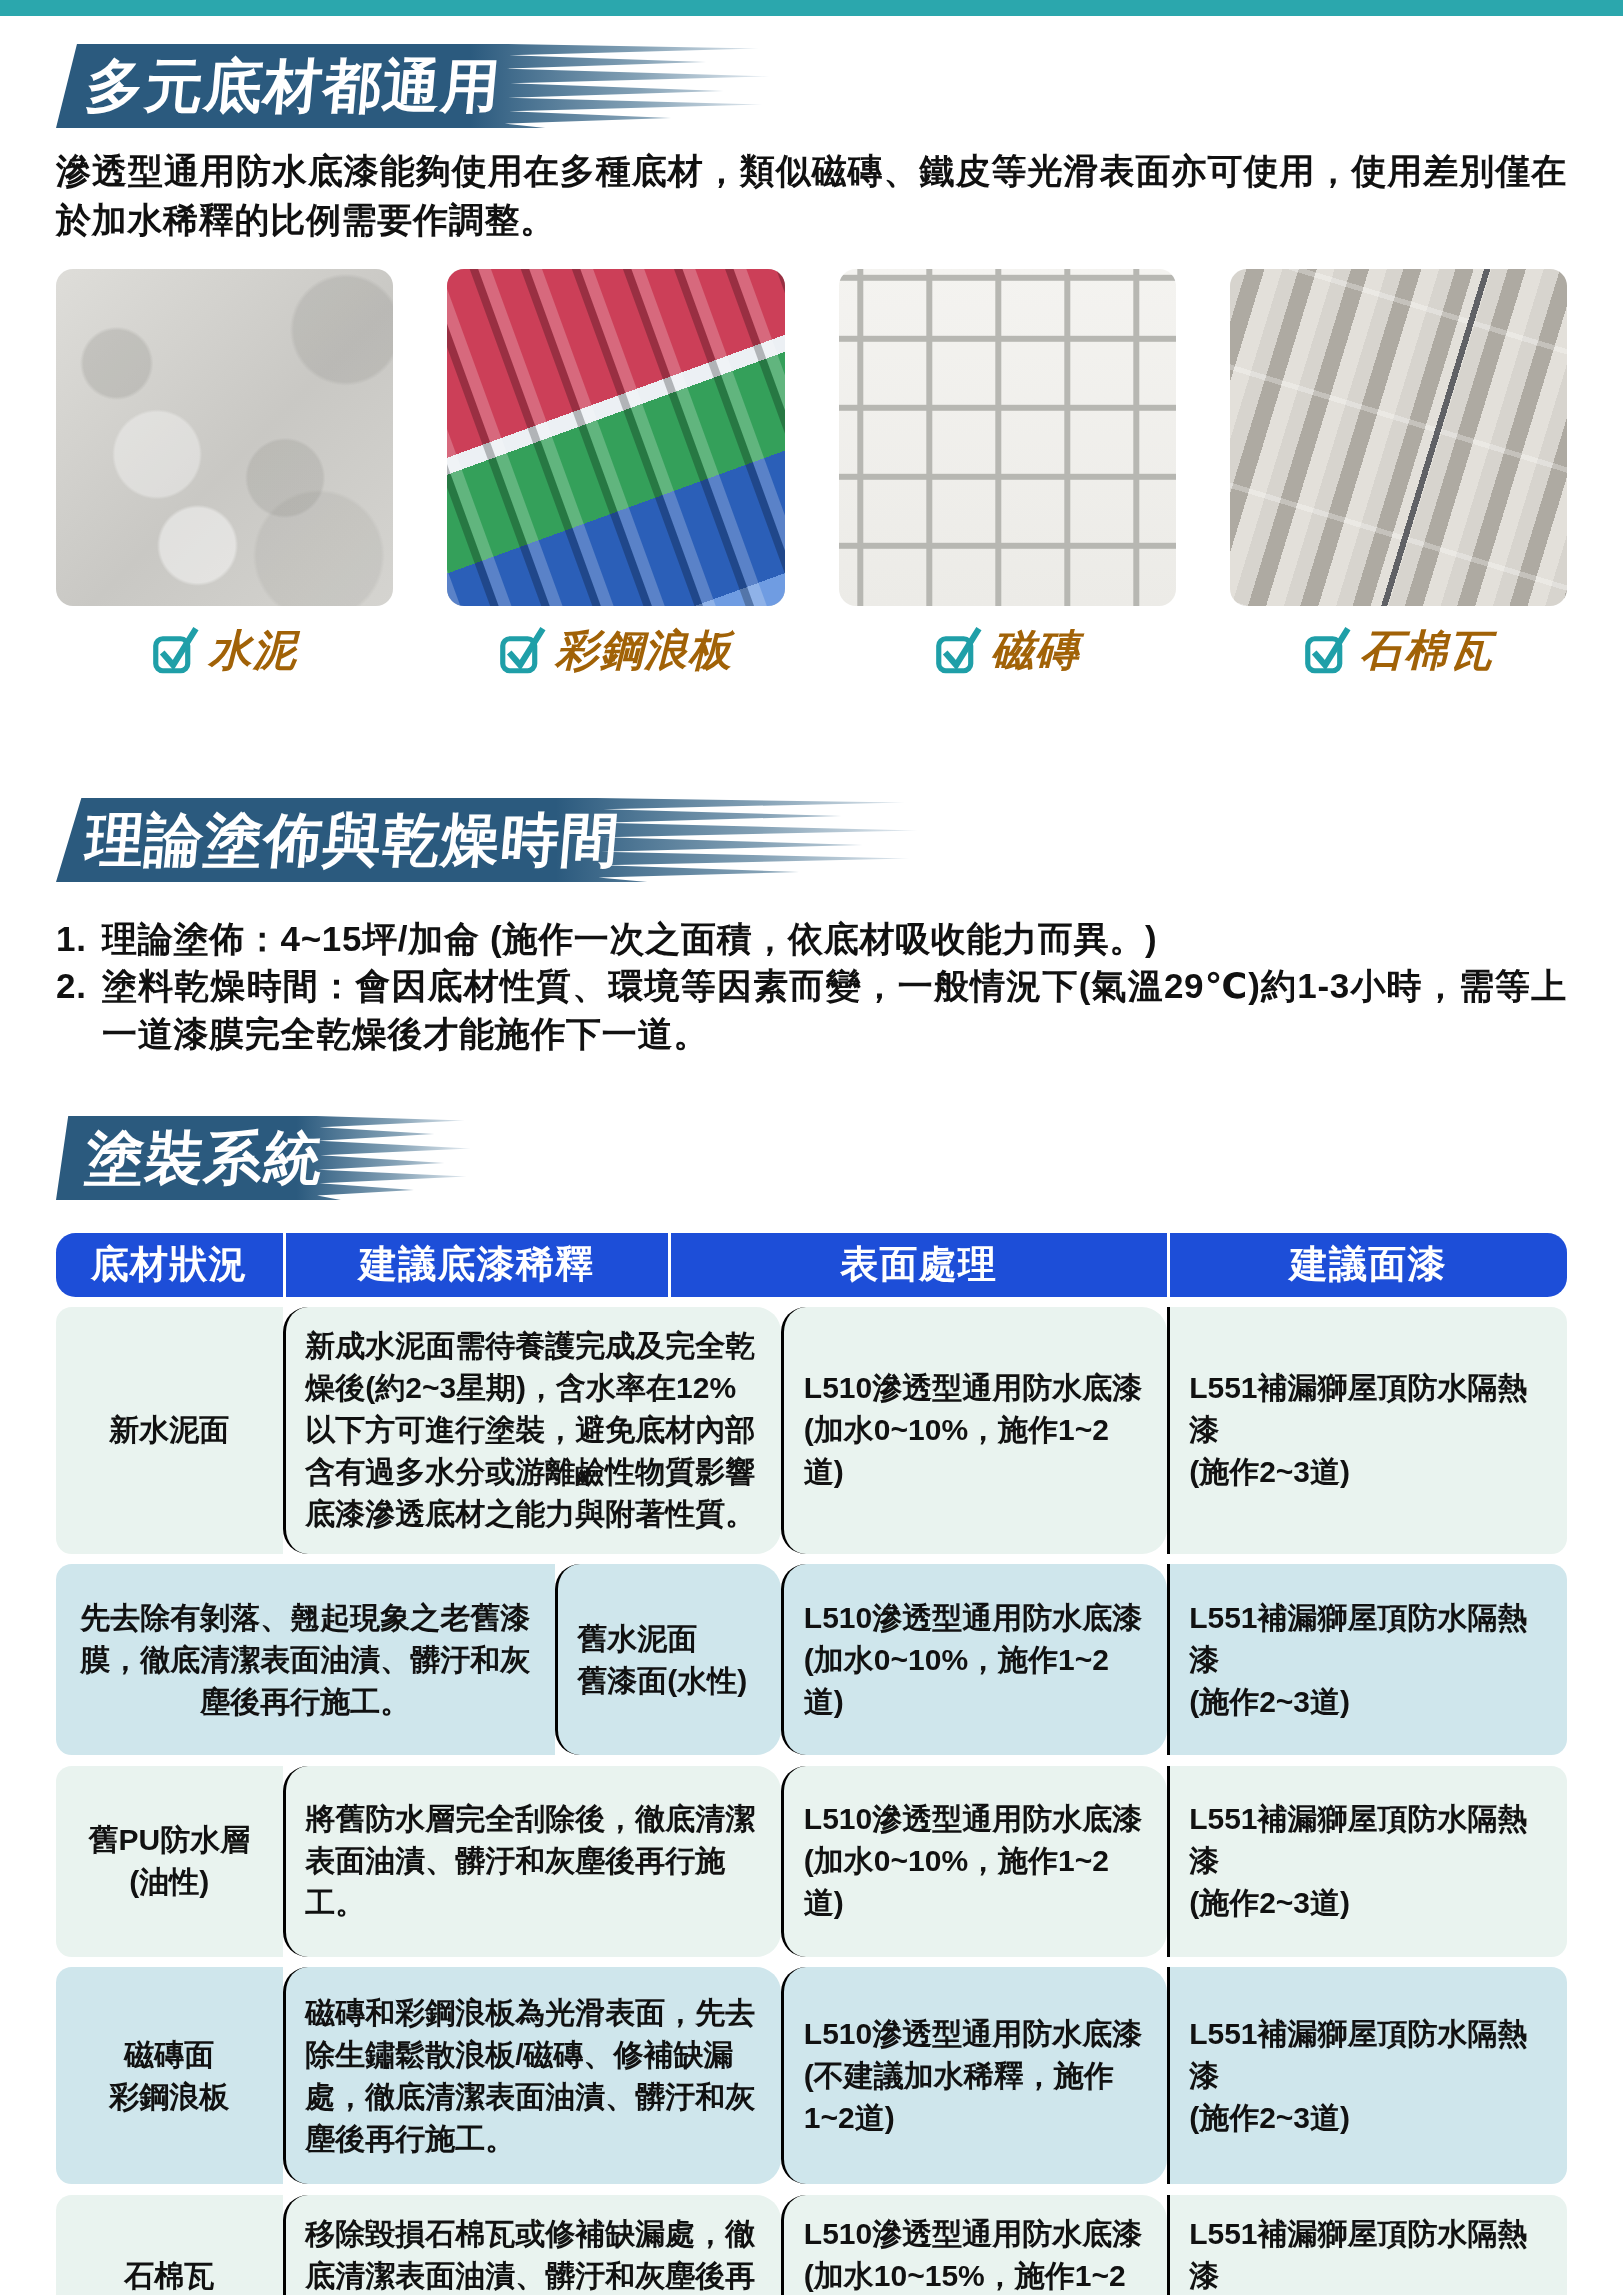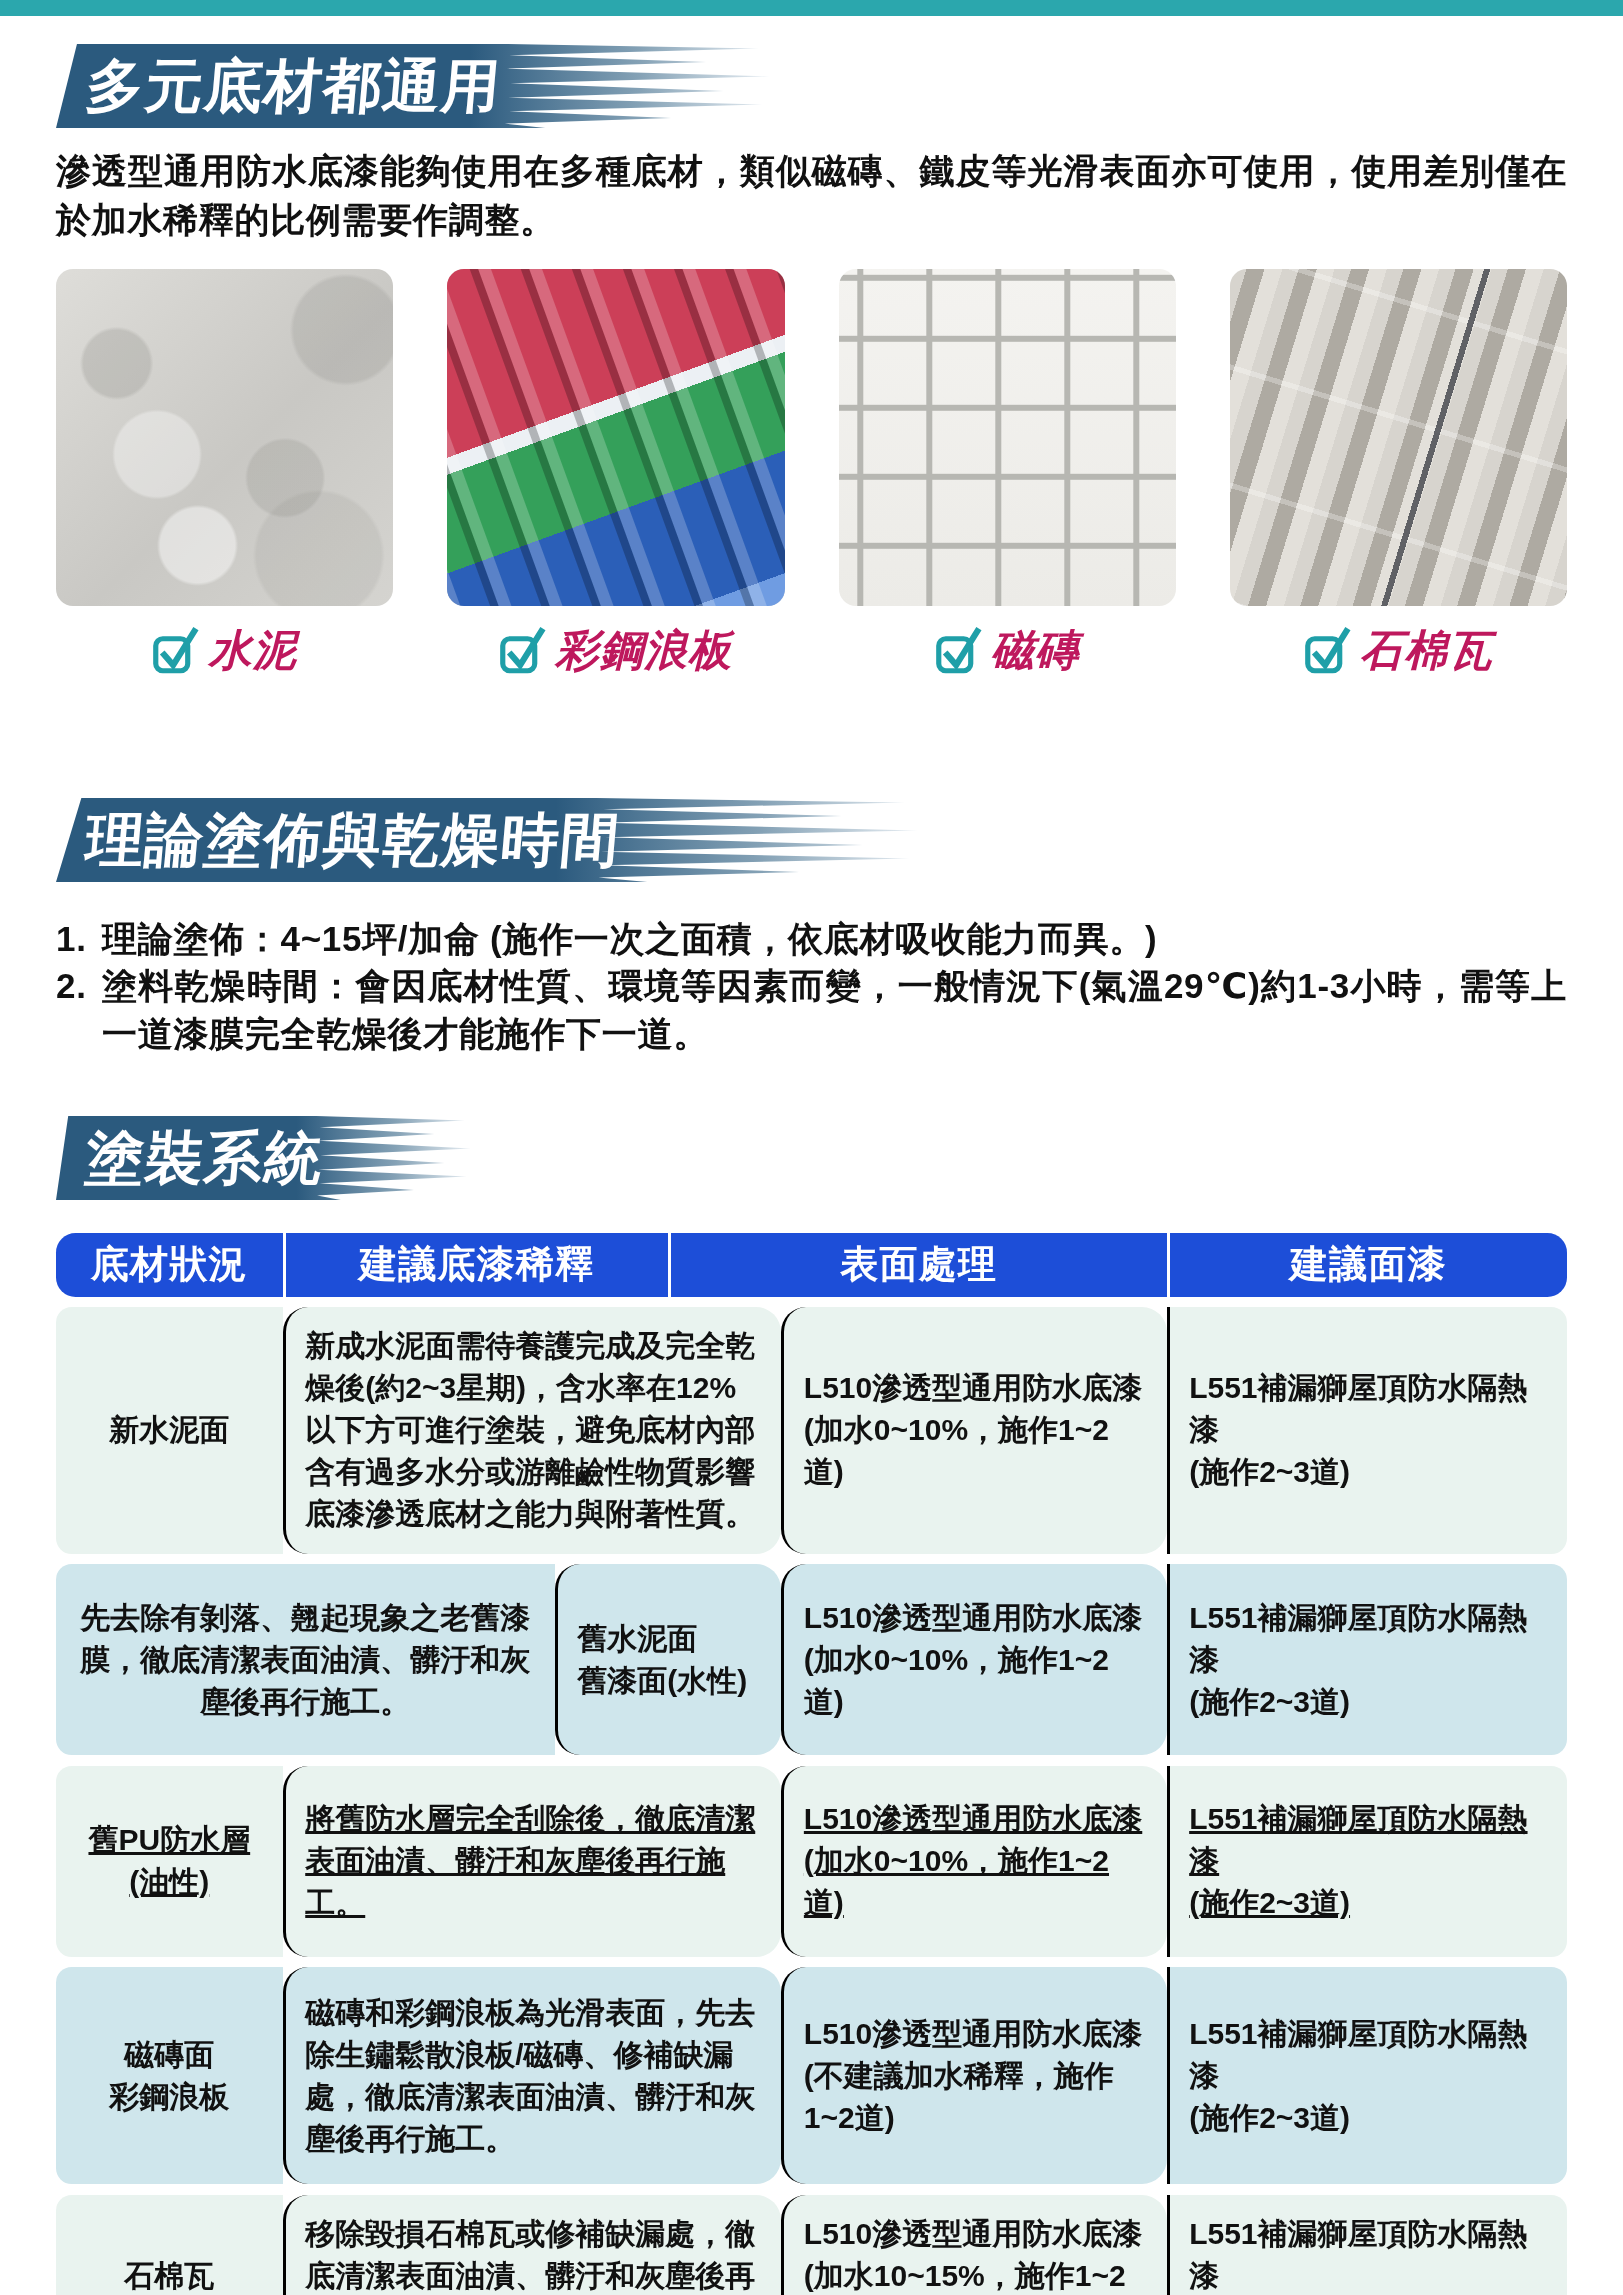--- a/index.html
+++ b/index.html
@@ -74,21 +74,21 @@
       repeating-linear-gradient(17deg,
         rgba(255,255,255,.28) 0 5.2px, rgba(255,255,255,0) 5.2px 113px),
       repeating-linear-gradient(107deg,
         #d7d4ce 0 15.7px, #aeaaa2 15.7px 33px, #e3e0da 33px 50px);
   }
 
   
   .materials { margin-top:15.7px; display:flex; gap:54px; }
   .material {
     flex:1 1 0; display:flex; align-items:center; justify-content:center; gap:9.2px;
-    color:#be185d; font-size:43px; font-weight:900; font-style:italic;
+    color:#a16207; font-size:43px; font-weight:900; font-style:italic;
     letter-spacing:1.3px;
   }
   .checkbox-icon { width:47px; height:52px; flex:0 0 auto; }
 
   
   .list { margin-top:33px; font-size:35px; line-height:1.36; letter-spacing:0.7px; }
   .list-item { display:flex; }
   .list-item .num { flex:0 0 46px; }
   .list-item .txt { flex:1 1 auto; text-align:justify; }
 
@@ -112,21 +112,21 @@
   .tbody .cell:first-child {
     justify-content:center; text-align:center;
     border-radius:15.7px 0 0 15.7px; padding:13px 22px;
   }
   .tbody .cell:last-child { border-radius:0 15.7px 15.7px 0; }
   .col-1 { width:15%; }  .col-2 { width:33%; }
   .col-3 { width:25.5%; } .col-4 { width:26.5%; }
   .row-mint .cell { background:#e9f3ef; }
   .row-blue .cell { background:#cfe6ec; }
   .rh-1 { min-height:217px; } .rh-2 { min-height:191px; }
-  .rh-3 { min-height:191px;text-decoration:underline; } .rh-4 { min-height:217px; }
+  .rh-3 { min-height:191px; } .rh-4 { min-height:217px; }
   .rh-5 { min-height:160px; }
 
   .mt-sec2 { margin-top:118px; }
   .mt-sec3 { margin-top:58px; }
   .mt-badge1 { margin-top:27.5px; }
 </style>
 </head>
 <body>
 
 <svg width="0" height="0" style="position:absolute">

